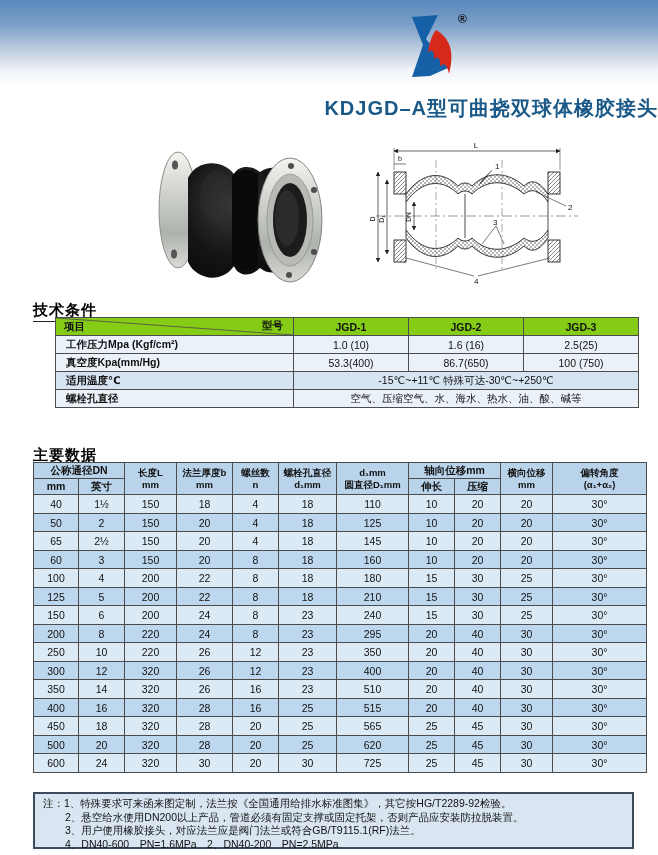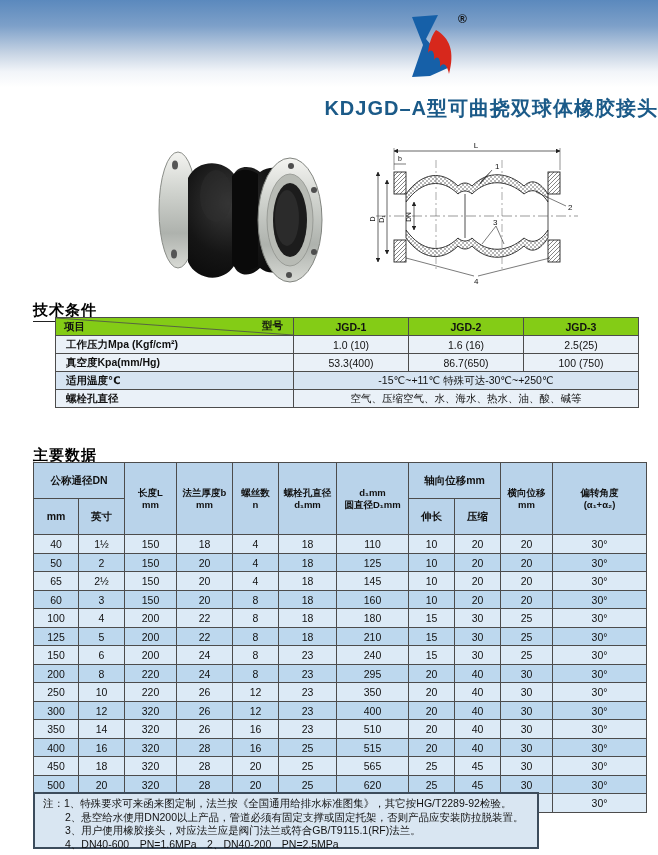--- a/index.html
+++ b/index.html
@@ -41,28 +41,28 @@
   .tech-table .lbl { text-align:left; padding-left:10px; font-weight:bold; }
   .t-light { background:#eaf1f8; }
   .t-dark  { background:#d6e4f2; }
   .corner-cell { position:relative; padding:0; }
   .corner-cell svg { position:absolute; left:0; top:0; width:100%; height:100%; }
   .corner-top { position:absolute; right:10px; top:1px; font-size:10.5px; font-weight:bold; }
   .corner-bot { position:absolute; left:8px; bottom:1px; font-size:10.5px; font-weight:bold; }
 
   
   .main-table { position:absolute; left:33px; top:462px; width:613px; }
-  .main-table th { background:#b9d3ea; font-weight:bold; line-height:1.25; padding:11px 0; }
+  .main-table th { background:#b9d3ea; font-weight:bold; line-height:1.25; padding:1px 0; }
   .main-table th .sub { font-weight:bold; font-size:9.5px; display:block; }
   .main-table td { height:18.5px; font-size:10.5px; }
   .main-table tr.light td { background:#dceaf6; }
   .main-table tr.dark  td { background:#bdd8ee; }
 
   
-  .notes-box { position:absolute; left:33px; top:792px; width:506px; height:57px;
+  .notes-box { position:absolute; left:33px; top:792px; width:601px; height:57px;
     background:#d9e6f2; border:2px solid #3c4c5c; padding:3px 8px 2px 8px; }
   .notes-box .line { font-size:10.5px; color:#111; line-height:1.3; white-space:nowrap; }
   .notes-box .line.indent { padding-left:22px; }
 </style>
 </head>
 <body>
 
 <div class="page">
 
   <div class="header-band">

